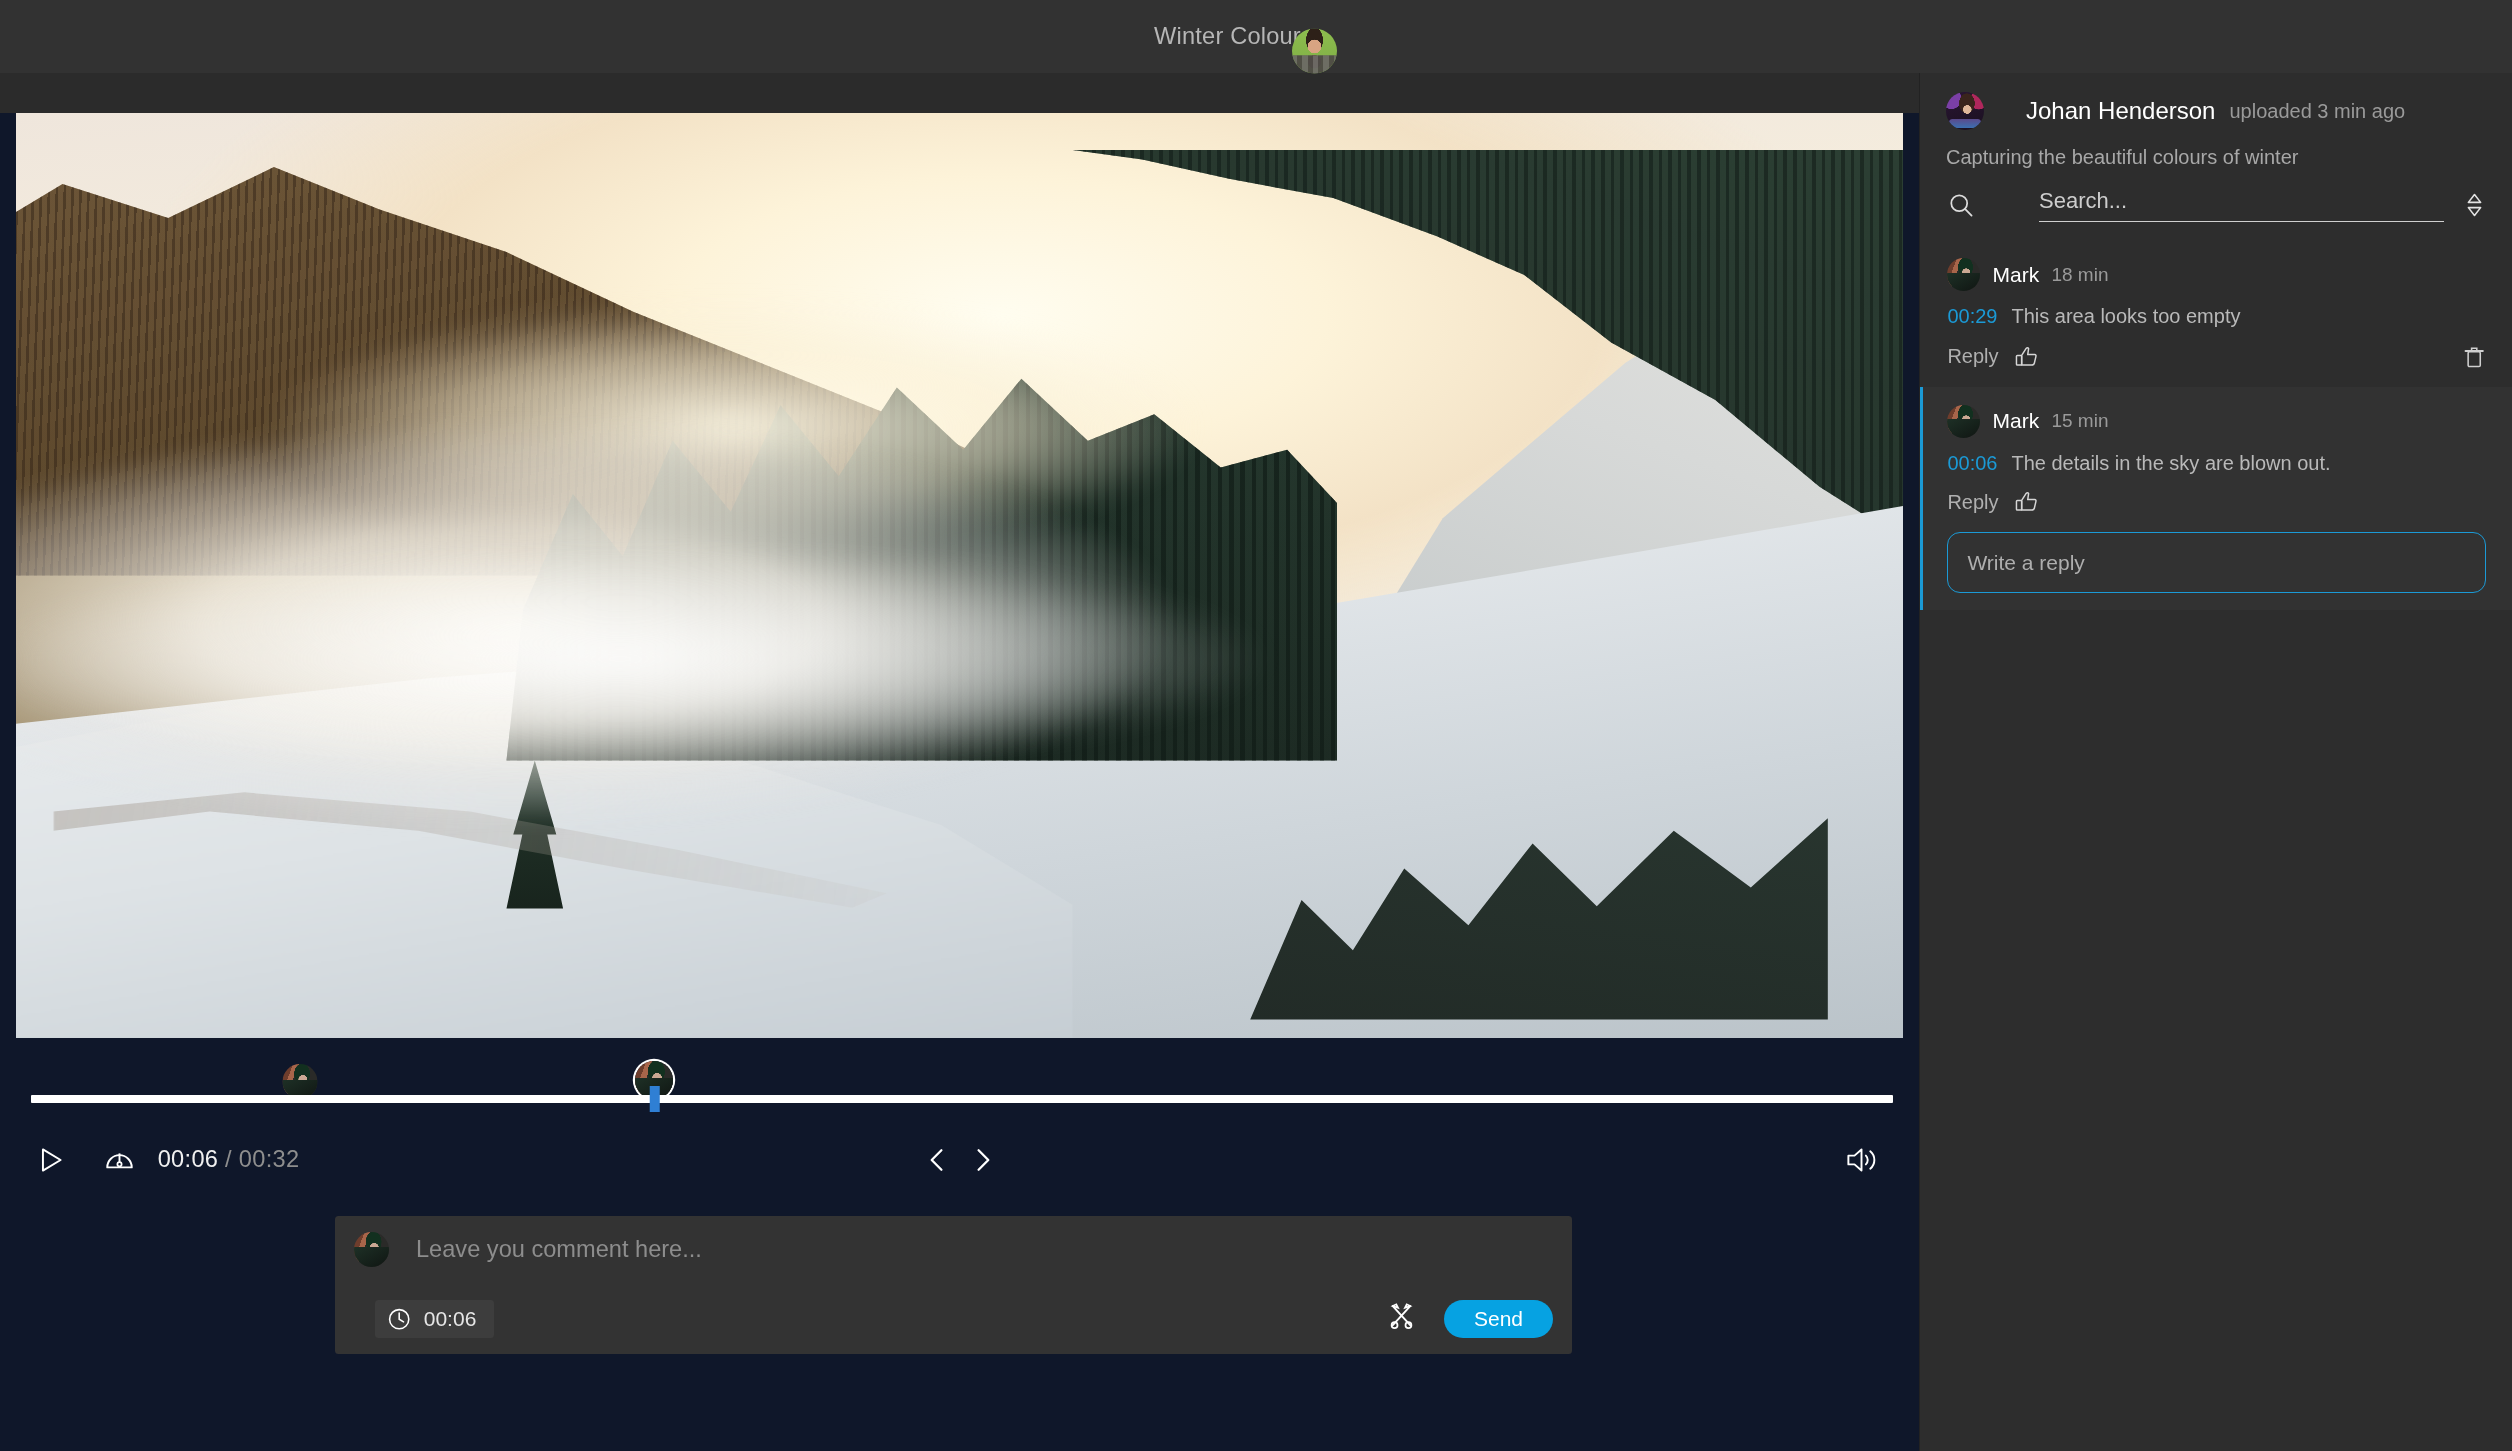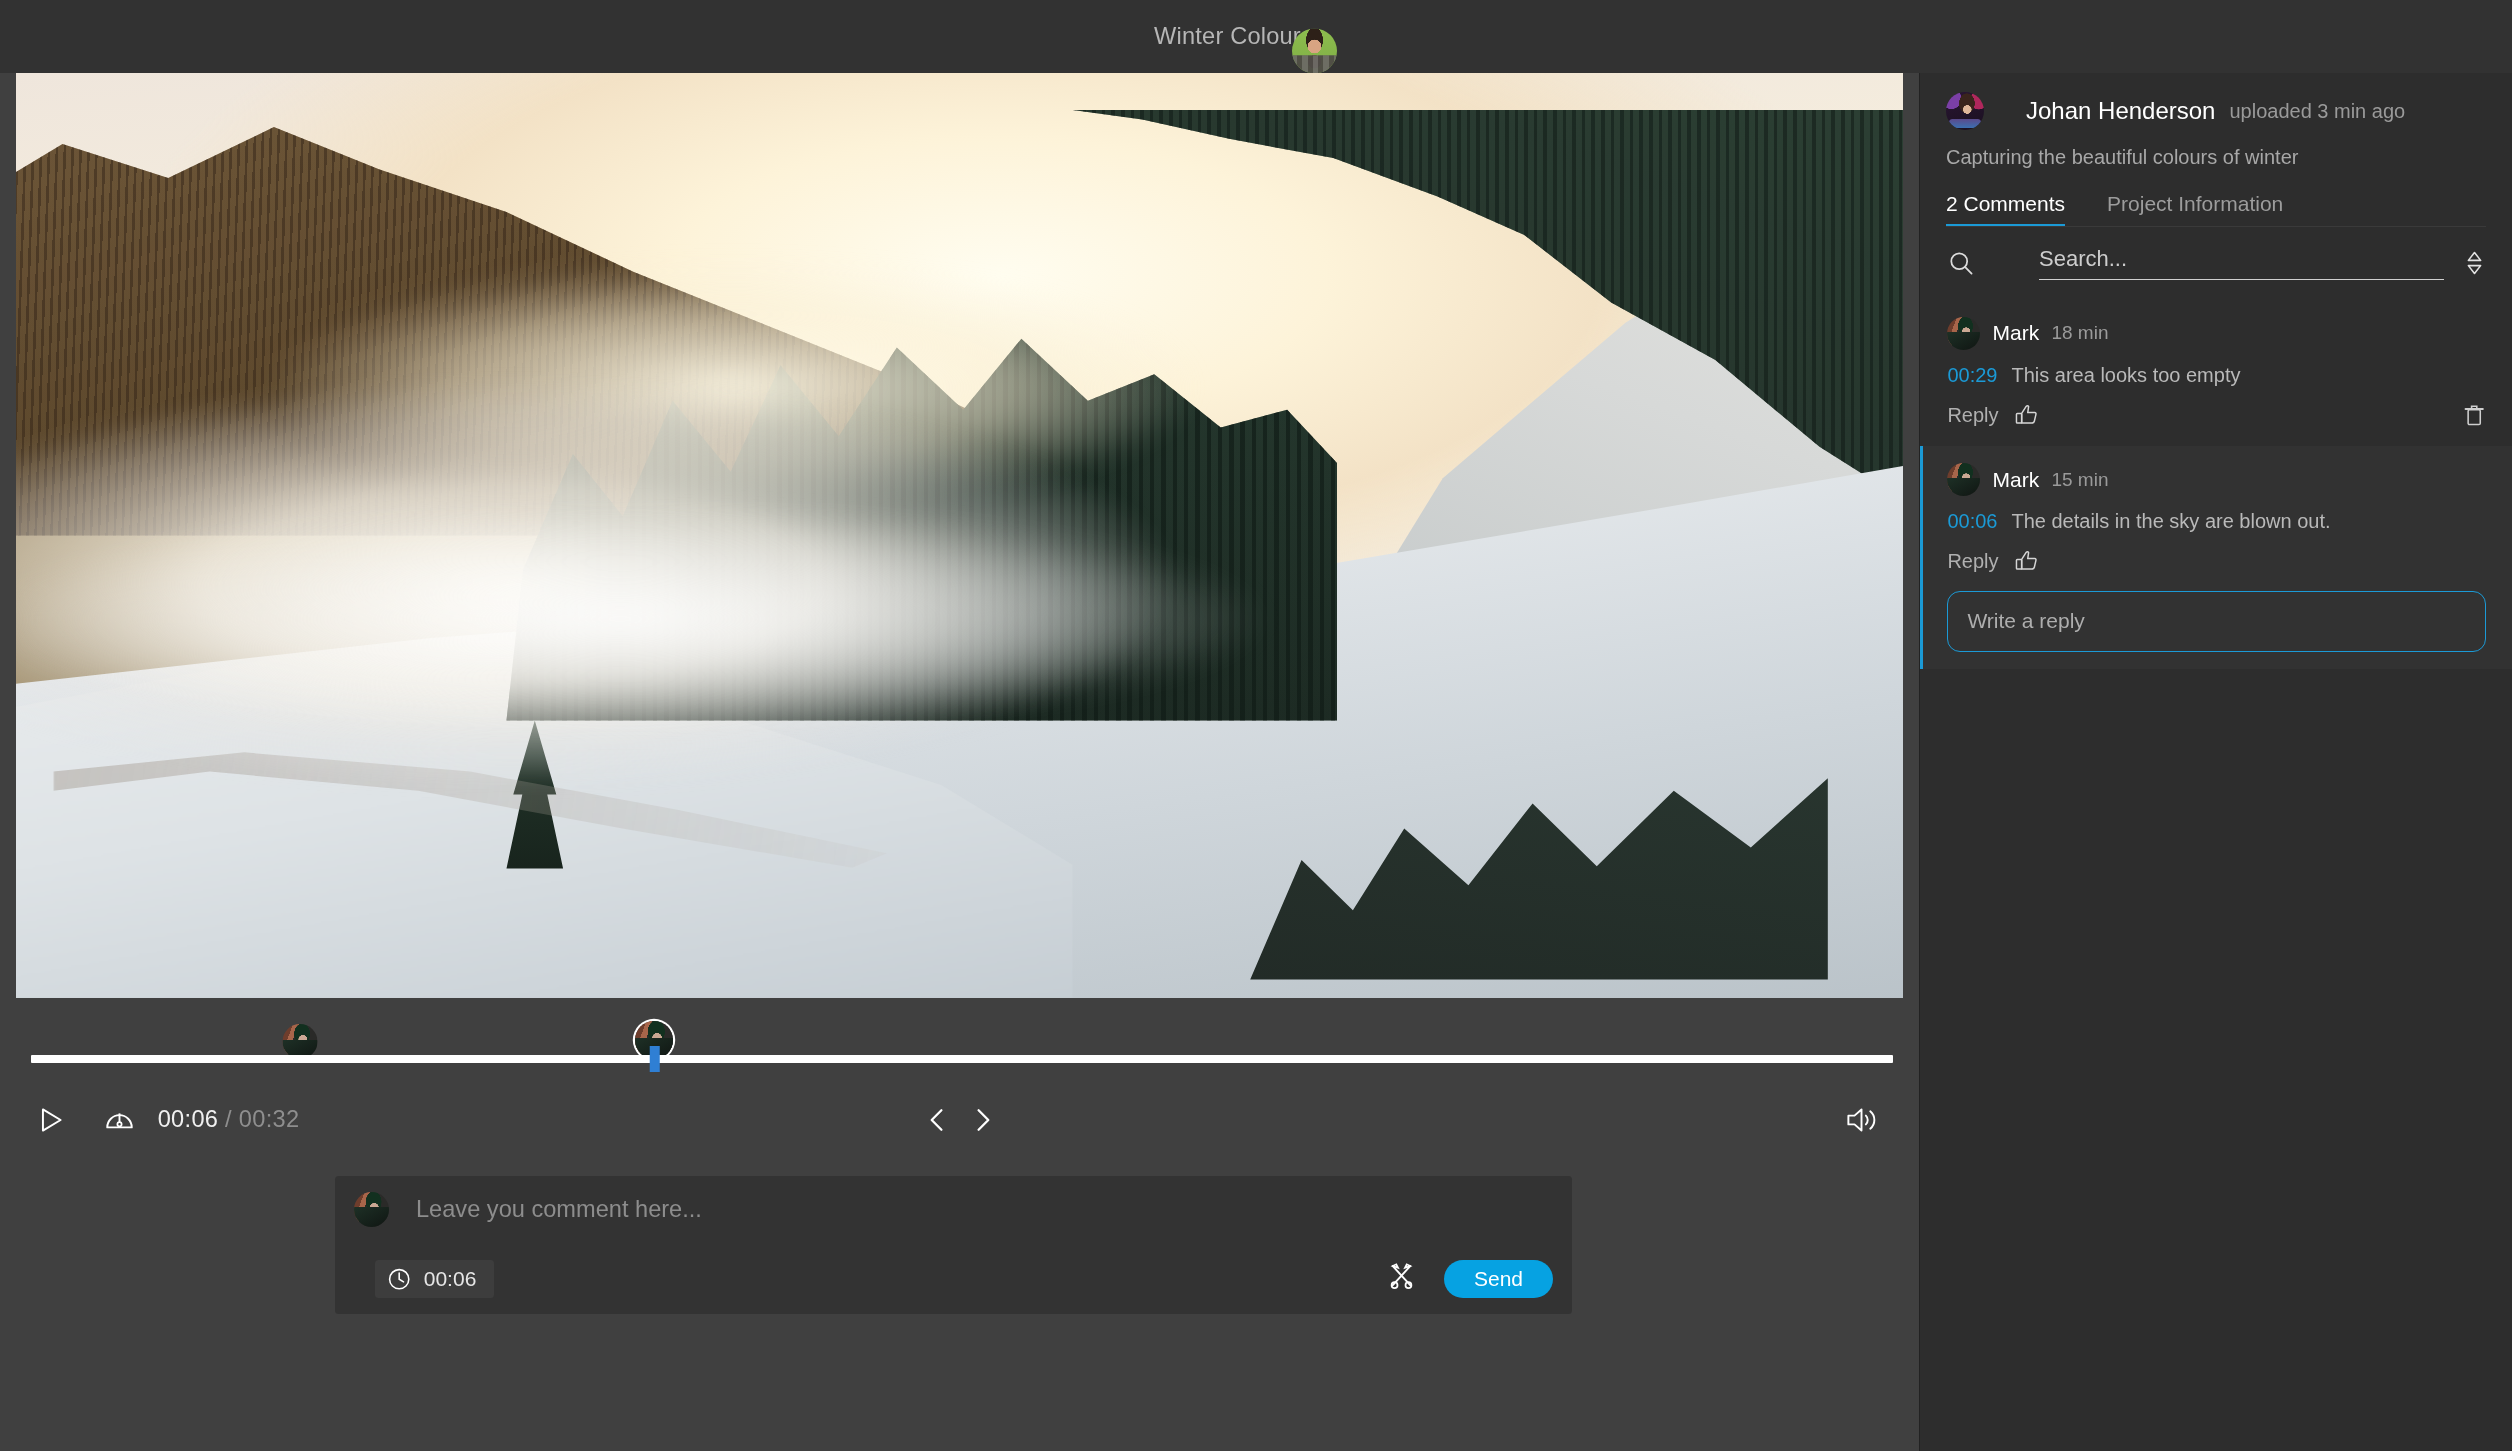--- a/index.html
+++ b/index.html
@@ -67,23 +67,24 @@
     border-radius: 3.5px;
   }
   .avatar { position: relative; display:inline-block; border-radius:50%; overflow:hidden; flex:none; }
 
   
   .main { flex: 1; display: flex; min-height: 0; }
 
   
   .player-col {
     width: 1919px; min-width: 1919px;
-    background: #404040;
+    background: #0f172a;
     display: flex; flex-direction: column;
     position: relative;
+    margin-top: 40px;
   }
   .video-wrap {
     margin: 0 15.7px; height: 925px;
     position: relative; overflow: hidden;
     background: #0c0c0c;
   }
   
   .scene { position:absolute; inset:0; }
   .sky {
     position:absolute; inset:0;
@@ -400,24 +401,20 @@
     <div class="sidebar">
 
       <div class="sb-head">
         <div class="uploader-row">
           <div class="avatar av-johan" style="width:38px;height:38px;"></div>
           <span class="uploader-name">Johan Henderson</span>
           <span class="uploader-meta">uploaded 3 min ago</span>
         </div>
         <div class="sb-desc">Capturing the beautiful colours of winter</div>
 
-        <div class="tabs">
-          <div class="tab active">2 Comments</div>
-          <div class="tab">Project Information</div>
-        </div>
       </div>
 
       <div class="search-row">
         <svg width="30" height="30" viewBox="0 0 34 34">
           <circle cx="15" cy="15" r="9" fill="none" stroke="#dcdcdc" stroke-width="2"></circle>
           <line x1="21.5" y1="21.5" x2="29" y2="29" stroke="#dcdcdc" stroke-width="2" stroke-linecap="round"></line>
         </svg>
         <div class="search-inp-wrap">
           <input class="search-inp" placeholder="Search..." style="">
         </div>

